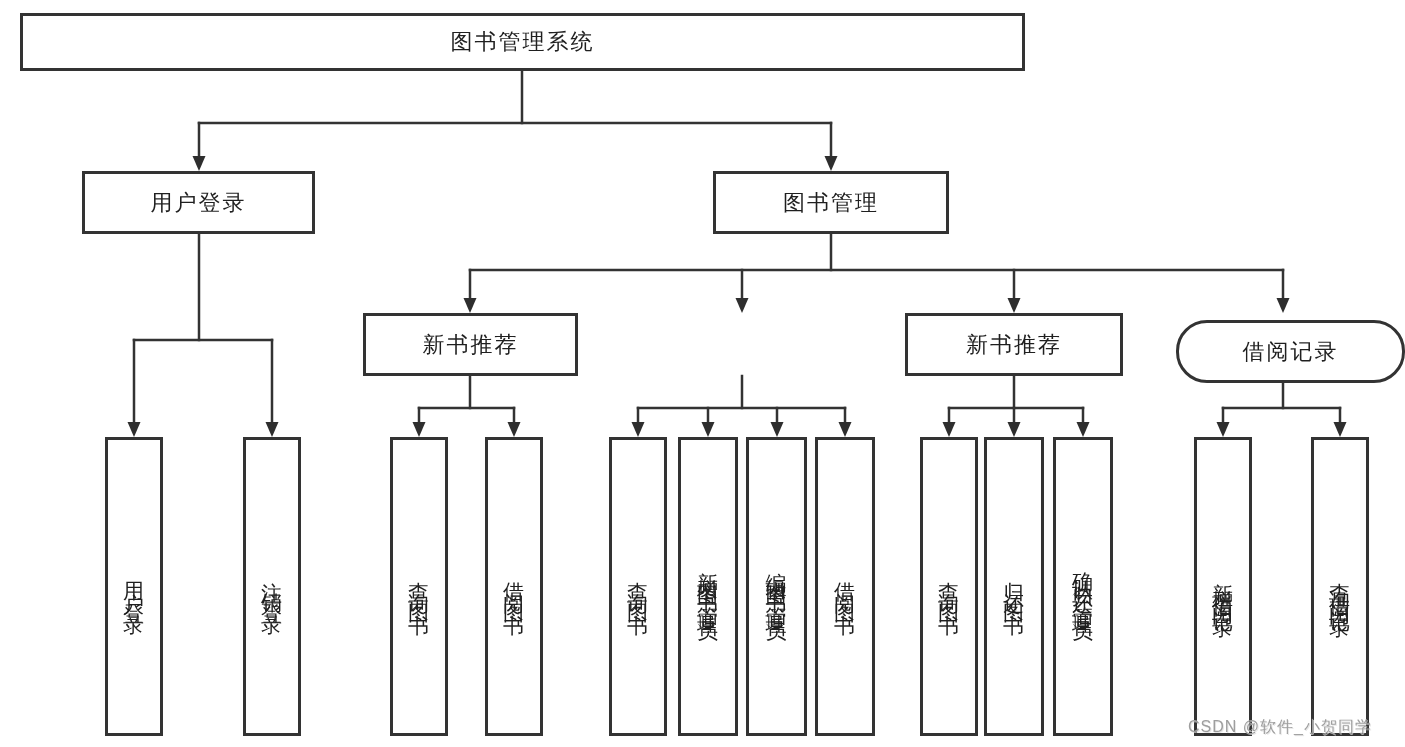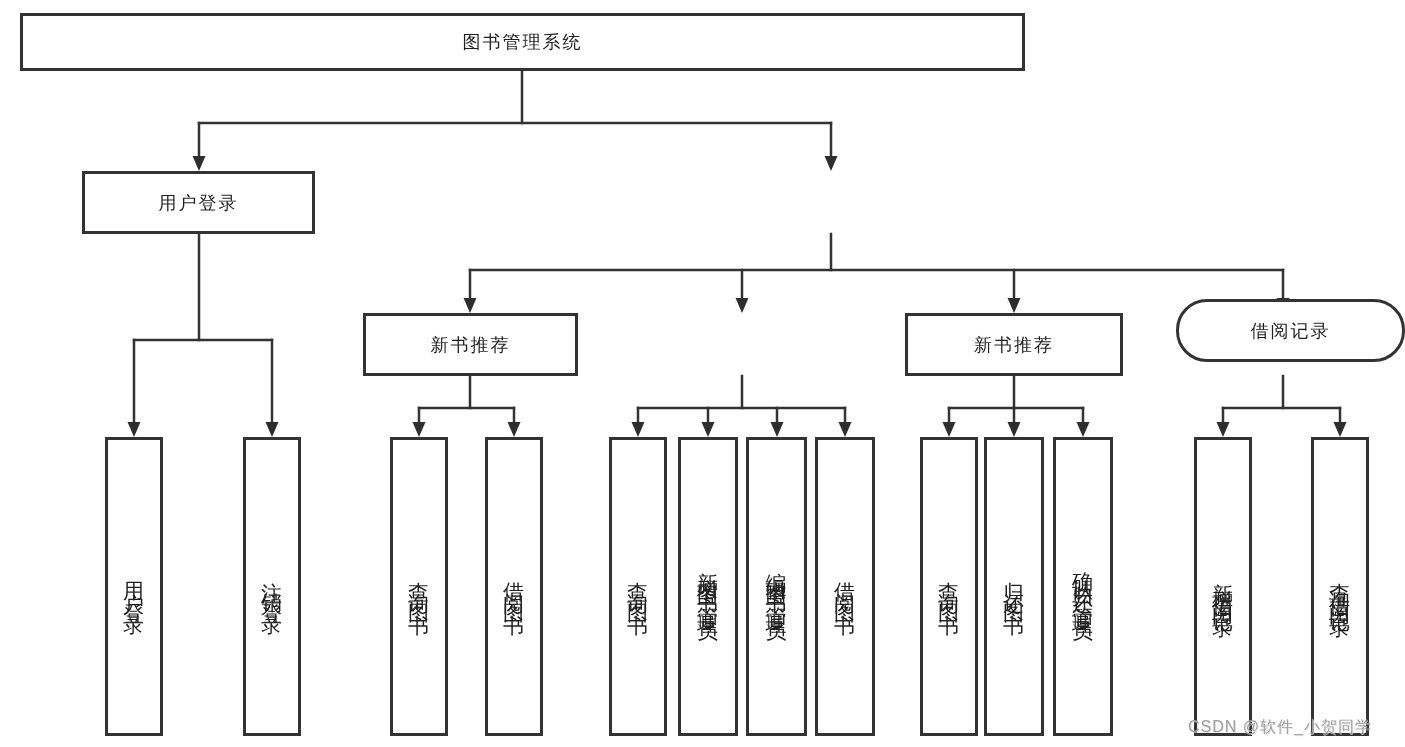--- a/index.html
+++ b/index.html
@@ -20,21 +20,21 @@
   .connector-svg line { stroke: #333333; stroke-width: 2.5; stroke-linecap: square; }
   .connector-svg polygon { fill: #2e2e2e; }
   .node {
     position: absolute;
     box-sizing: border-box;
     background: #ffffff;
     border: 3px solid #333333;
     display: flex;
     align-items: center;
     justify-content: center;
-    font-size: 18px;
+    font-size: 22px;
     letter-spacing: 2px;
     white-space: nowrap;
     text-align: right;
   }
   .vnode {
     position: absolute;
     box-sizing: border-box;
     background: #ffffff;
     border: 3px solid #333333;
     display: flex;
@@ -139,24 +139,25 @@
       <line x1="1223" y1="408" x2="1223" y2="423"></line>
       <polygon points="1216.5,422 1229.5,422 1223,437"></polygon>
       <line x1="1340" y1="408" x2="1340" y2="423"></line>
       <polygon points="1333.5,422 1346.5,422 1340,437"></polygon>
     </g>
   </svg>
 
   <div class="node" style="left:20px; top:13px; width:1005px; height:58px;">图书管理系统</div>
 
   <div class="node" style="left:82px; top:171px; width:233px; height:63px;">用户登录</div>
+  <div class="node" style="left:713px; top:171px; width:236px; height:63px;">图书管理</div>
 
   <div class="node" style="left:363px; top:313px; width:215px; height:63px;">新书推荐</div>
   <div class="node" style="left:905px; top:313px; width:218px; height:63px;">新书推荐</div>
-  <div class="node" style="left:1176px; top:299px; width:229px; height:63px;border-radius:31px;">借阅记录</div>
+  <div class="node" style="left:1176px; top:320px; width:229px; height:63px;border-radius:31px;">借阅记录</div>
 
   <div class="vnode sp-w" style="left:105px; top:437px; width:58px; height:299px;">
     <span>用户登录</span>
   </div>
   <div class="vnode sp-w" style="left:243px; top:437px; width:58px; height:299px;">
     <span>注销登录</span>
   </div>
 
   <div class="vnode sp-w" style="left:390px; top:437px; width:58px; height:299px;">
     <span>查询图书</span>

